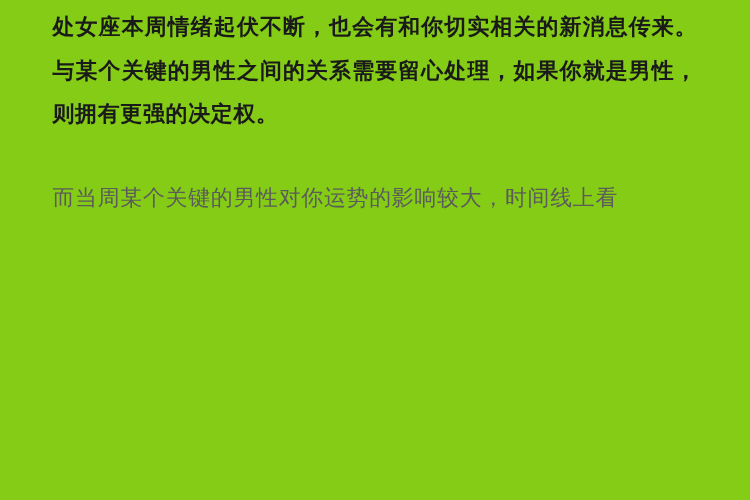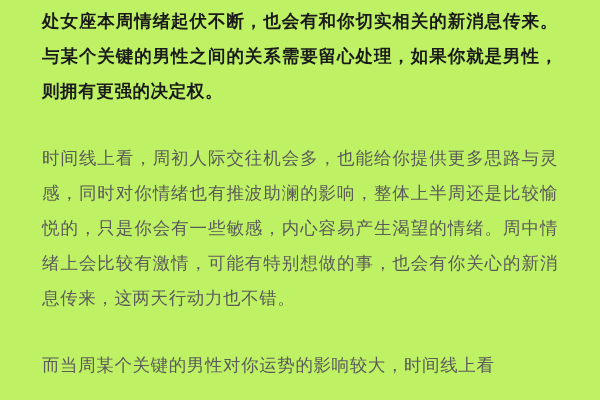--- a/index.html
+++ b/index.html
@@ -10,21 +10,21 @@
     width: 600px;
     height: 400px;
     background: #ffffff;
     font-family: "Liberation Sans", sans-serif;
     overflow: hidden;
   }
   .page {
     position: relative;
     width: 600px;
     height: 400px;
-    background: #bef264;
+    background: #84cc16;
     box-sizing: border-box;
     padding: 0 42px;
     overflow: hidden;
   }
   .article {
     padding-top: 4px;
   }
   p {
     margin: 0;
     font-size: 17.5px;
@@ -55,17 +55,16 @@
     bottom: 0;
     height: 0px;
   }
 </style>
 </head>
 <body>
 
 <div class="page">
   <div class="article">
     <p class="para-strong">处女座本周情绪起伏不断，也会有和你切实相关的新消息传来。与某个关键的男性之间的关系需要留心处理，如果你就是男性，则拥有更强的决定权。</p>
-    <p class="para-body">时间线上看，周初人际交往机会多，也能给你提供更多思路与灵感，同时对你情绪也有推波助澜的影响，整体上半周还是比较愉悦的，只是你会有一些敏感，内心容易产生渴望的情绪。周中情绪上会比较有激情，可能有特别想做的事，也会有你关心的新消息传来，这两天行动力也不错。</p>
     <p class="para-cut">而当周某个关键的男性对你运势的影响较大，时间线上看</p>
   </div>
   <div class="clip-bottom"></div>
 </div>
 
 </body></html>

